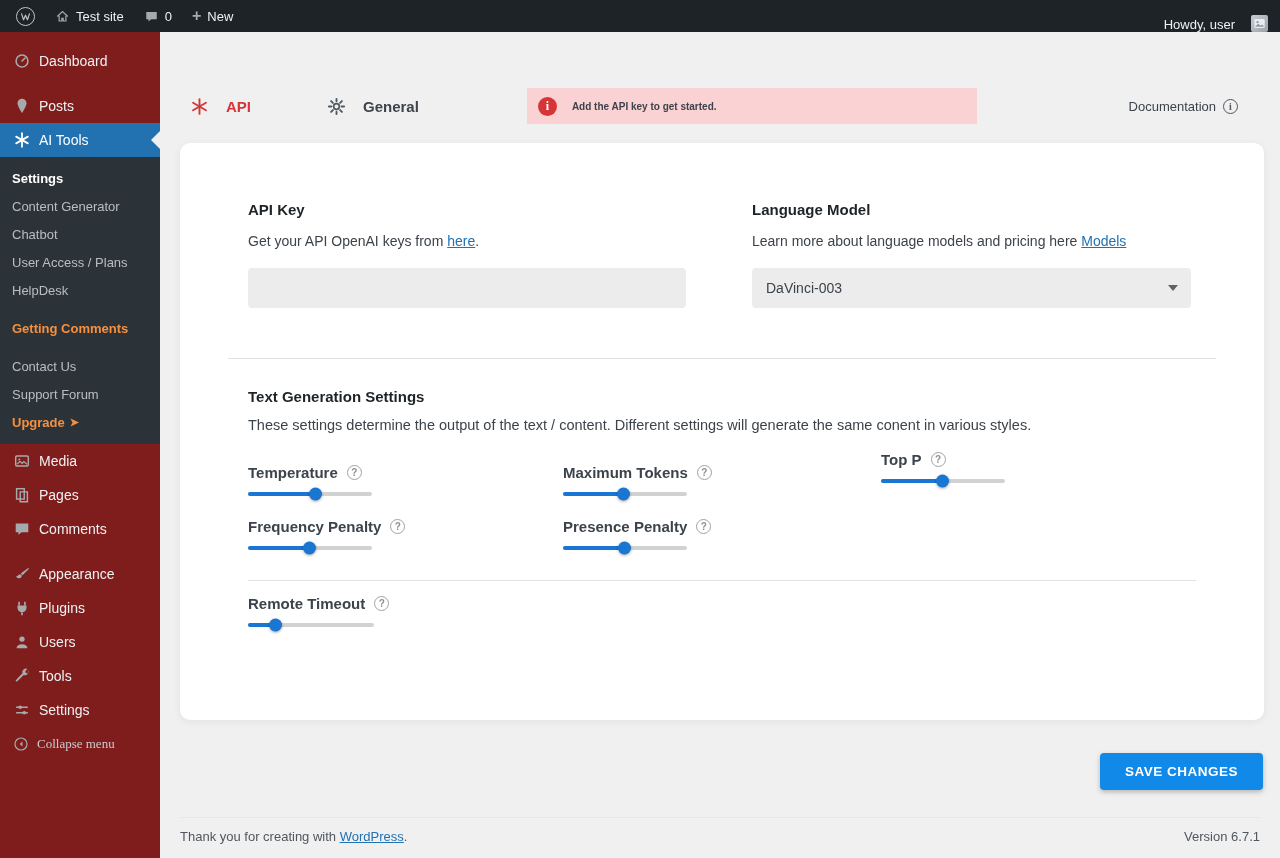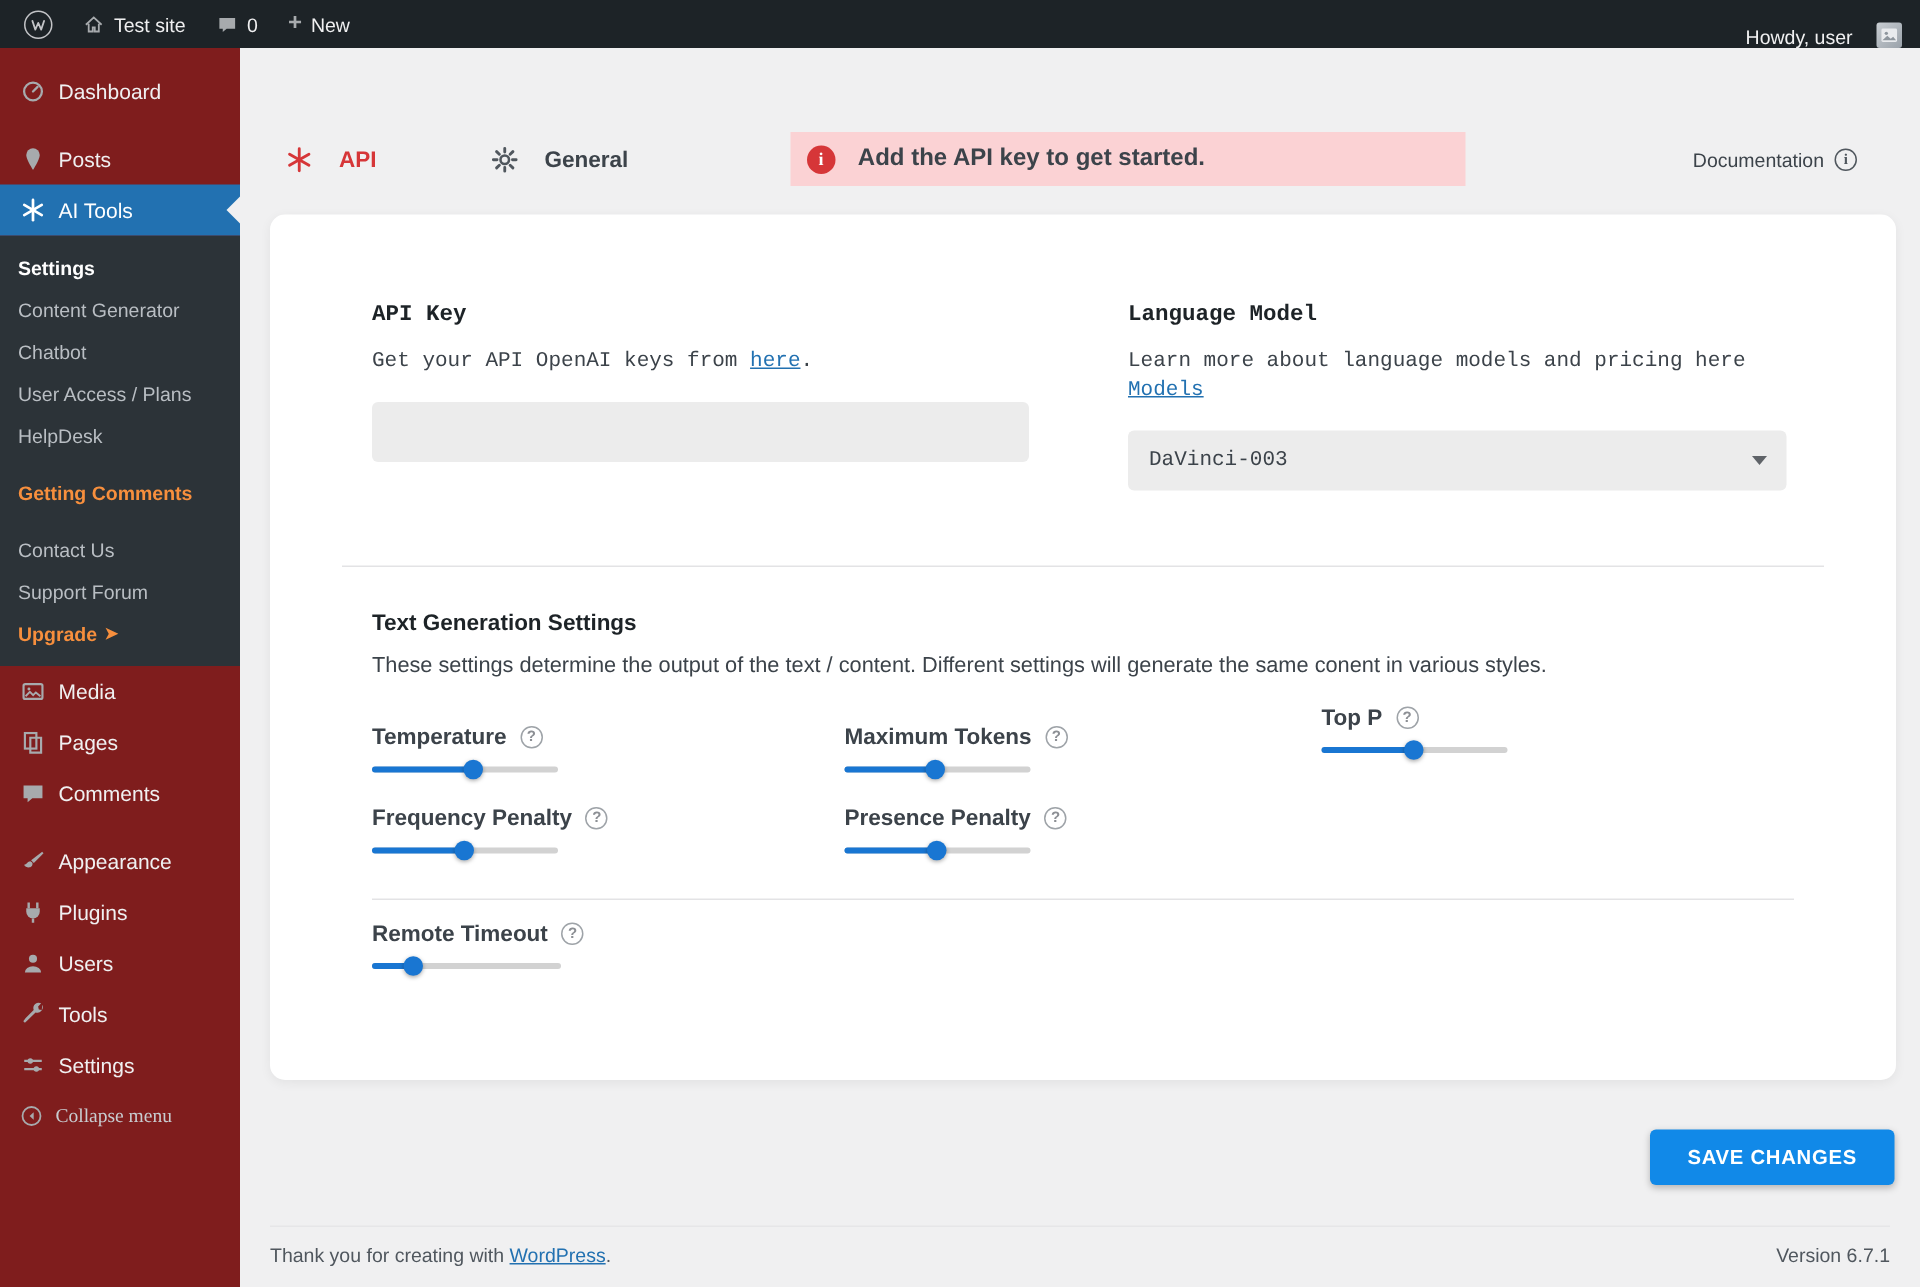--- a/index.html
+++ b/index.html
@@ -57,36 +57,36 @@
   .tab.active { color:#d63638; }
   .tab .ico { color:#50575e; }
   .tab.active .ico { color:#d63638; }
 
   .notice { margin-left:108px; width:450px; height:36px; background:#fbd2d4; display:flex; align-items:center; gap:15px; padding-left:11px; }
   .notice-icon {
     width:19px; height:19px; border-radius:50%; background:#d63638; color:#fff;
     font-family:"Liberation Serif", serif; font-weight:700; font-size:12px;
     display:flex; align-items:center; justify-content:center; flex:0 0 auto;
   }
-  .notice-text { font-size:16px; font-weight:700; color:#3c434a; }
+  .notice-text { font-size:10px; font-weight:700; color:#3c434a; }
 
   .doc-link { margin-left:auto; margin-right:26px; display:flex; align-items:center; gap:7px; font-size:13px; color:#3c434a; cursor:pointer; }
   .doc-icon {
     width:15px; height:15px; border-radius:50%; border:1.5px solid #50575e; color:#50575e;
     font-family:"Liberation Serif", serif; font-size:10px; font-weight:700;
     display:flex; align-items:center; justify-content:center;
   }
 
   
   .card {
     margin:19px 16px 0 20px; height:577px; background:#fff; border-radius:10px;
     padding:58px 48px 0 68px; box-shadow:0 2px 8px rgba(0,0,0,.06);
   }
   .columns { display:flex; gap:66px; }
-  .col { width:438px;font-family:Liberation Mono, monospace; }
+  .col { width:438px; }
   .section-title { font-size:15px; font-weight:700; color:#1d2327; margin:0; }
   .desc { font-size:14px; color:#3c434a; margin:14px 0 0; line-height:1.35; }
   a.link { color:#2271b1; text-decoration:underline; cursor:pointer; }
   .text-field {
     margin-top:17px; width:438px; height:40px; background:#ececec; border:none; border-radius:4px;
     padding:0 12px; font-size:14px; font-family:inherit; color:#3c434a; outline:none;
   }
   .select {
     margin-top:17px; width:439px; height:40px; background:#ececec; border-radius:4px;
     display:flex; align-items:center; padding:0 14px; font-size:14px; color:#3c434a;

